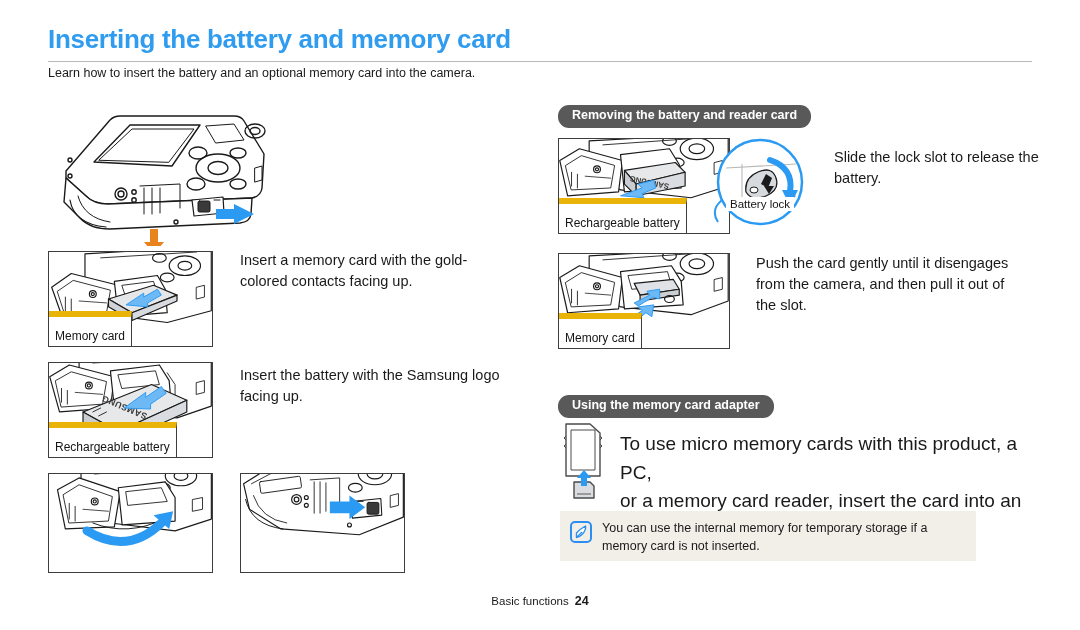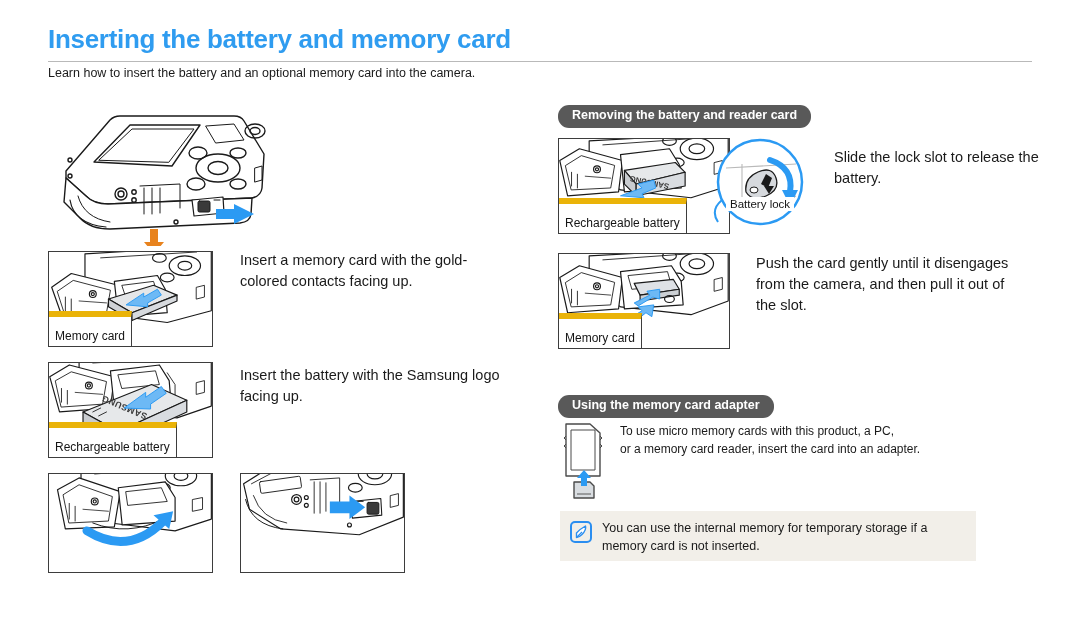--- a/index.html
+++ b/index.html
@@ -129,25 +129,25 @@
   .footer .sect { font-weight: normal; }
   .footer .pageno { font-weight: bold; margin-left: 6px; font-size: 12.5px; }
 
   
   .adapter-row {
     position: absolute;
     display: flex;
     align-items: flex-start;
   }
   .adapter-text {
-    font-size: 12px;
+    font-size: 19px;
     line-height: 1.5;
     color: #1a1a1a;
     margin-left: 14px;
-    margin-top: 2px;
+    margin-top: 10px;
   }
 </style>
 </head>
 <body>
 
 <div class="page">
 
   <div class="page-title">Inserting the battery and memory card</div>
   <div class="title-rule"></div>
   <div class="page-subtitle">Learn how to insert the battery and an optional memory card into the camera.</div>
@@ -495,14 +495,17 @@
     <div class="note-icon">
       <svg viewBox="0 0 22 22" xmlns="http://www.w3.org/2000/svg" style="display:block;width:100%;height:100%;">
         <rect x="1" y="1" width="20" height="20" rx="4" fill="none" stroke="#2b8ef0" stroke-width="2"></rect>
         <path d="M15.5 5 Q16.5 9 12 13.5 Q9 16.5 6.5 16.5 L6.5 12 Q10 8 15.5 5 Z" fill="#ffffff" stroke="#2b8ef0" stroke-width="1.4" stroke-linejoin="round"></path>
         <path d="M6.5 16.5 L12 11" stroke="#2b8ef0" stroke-width="1.2"></path>
       </svg>
     </div>
     <div class="note-text">You can use the internal memory for temporary storage if a memory card is not inserted.</div>
   </div>
 
+  <div class="footer">
+    <span class="sect">Basic functions</span><span class="pageno">24</span>
+  </div>
 
 </div>
 
 </body></html>

